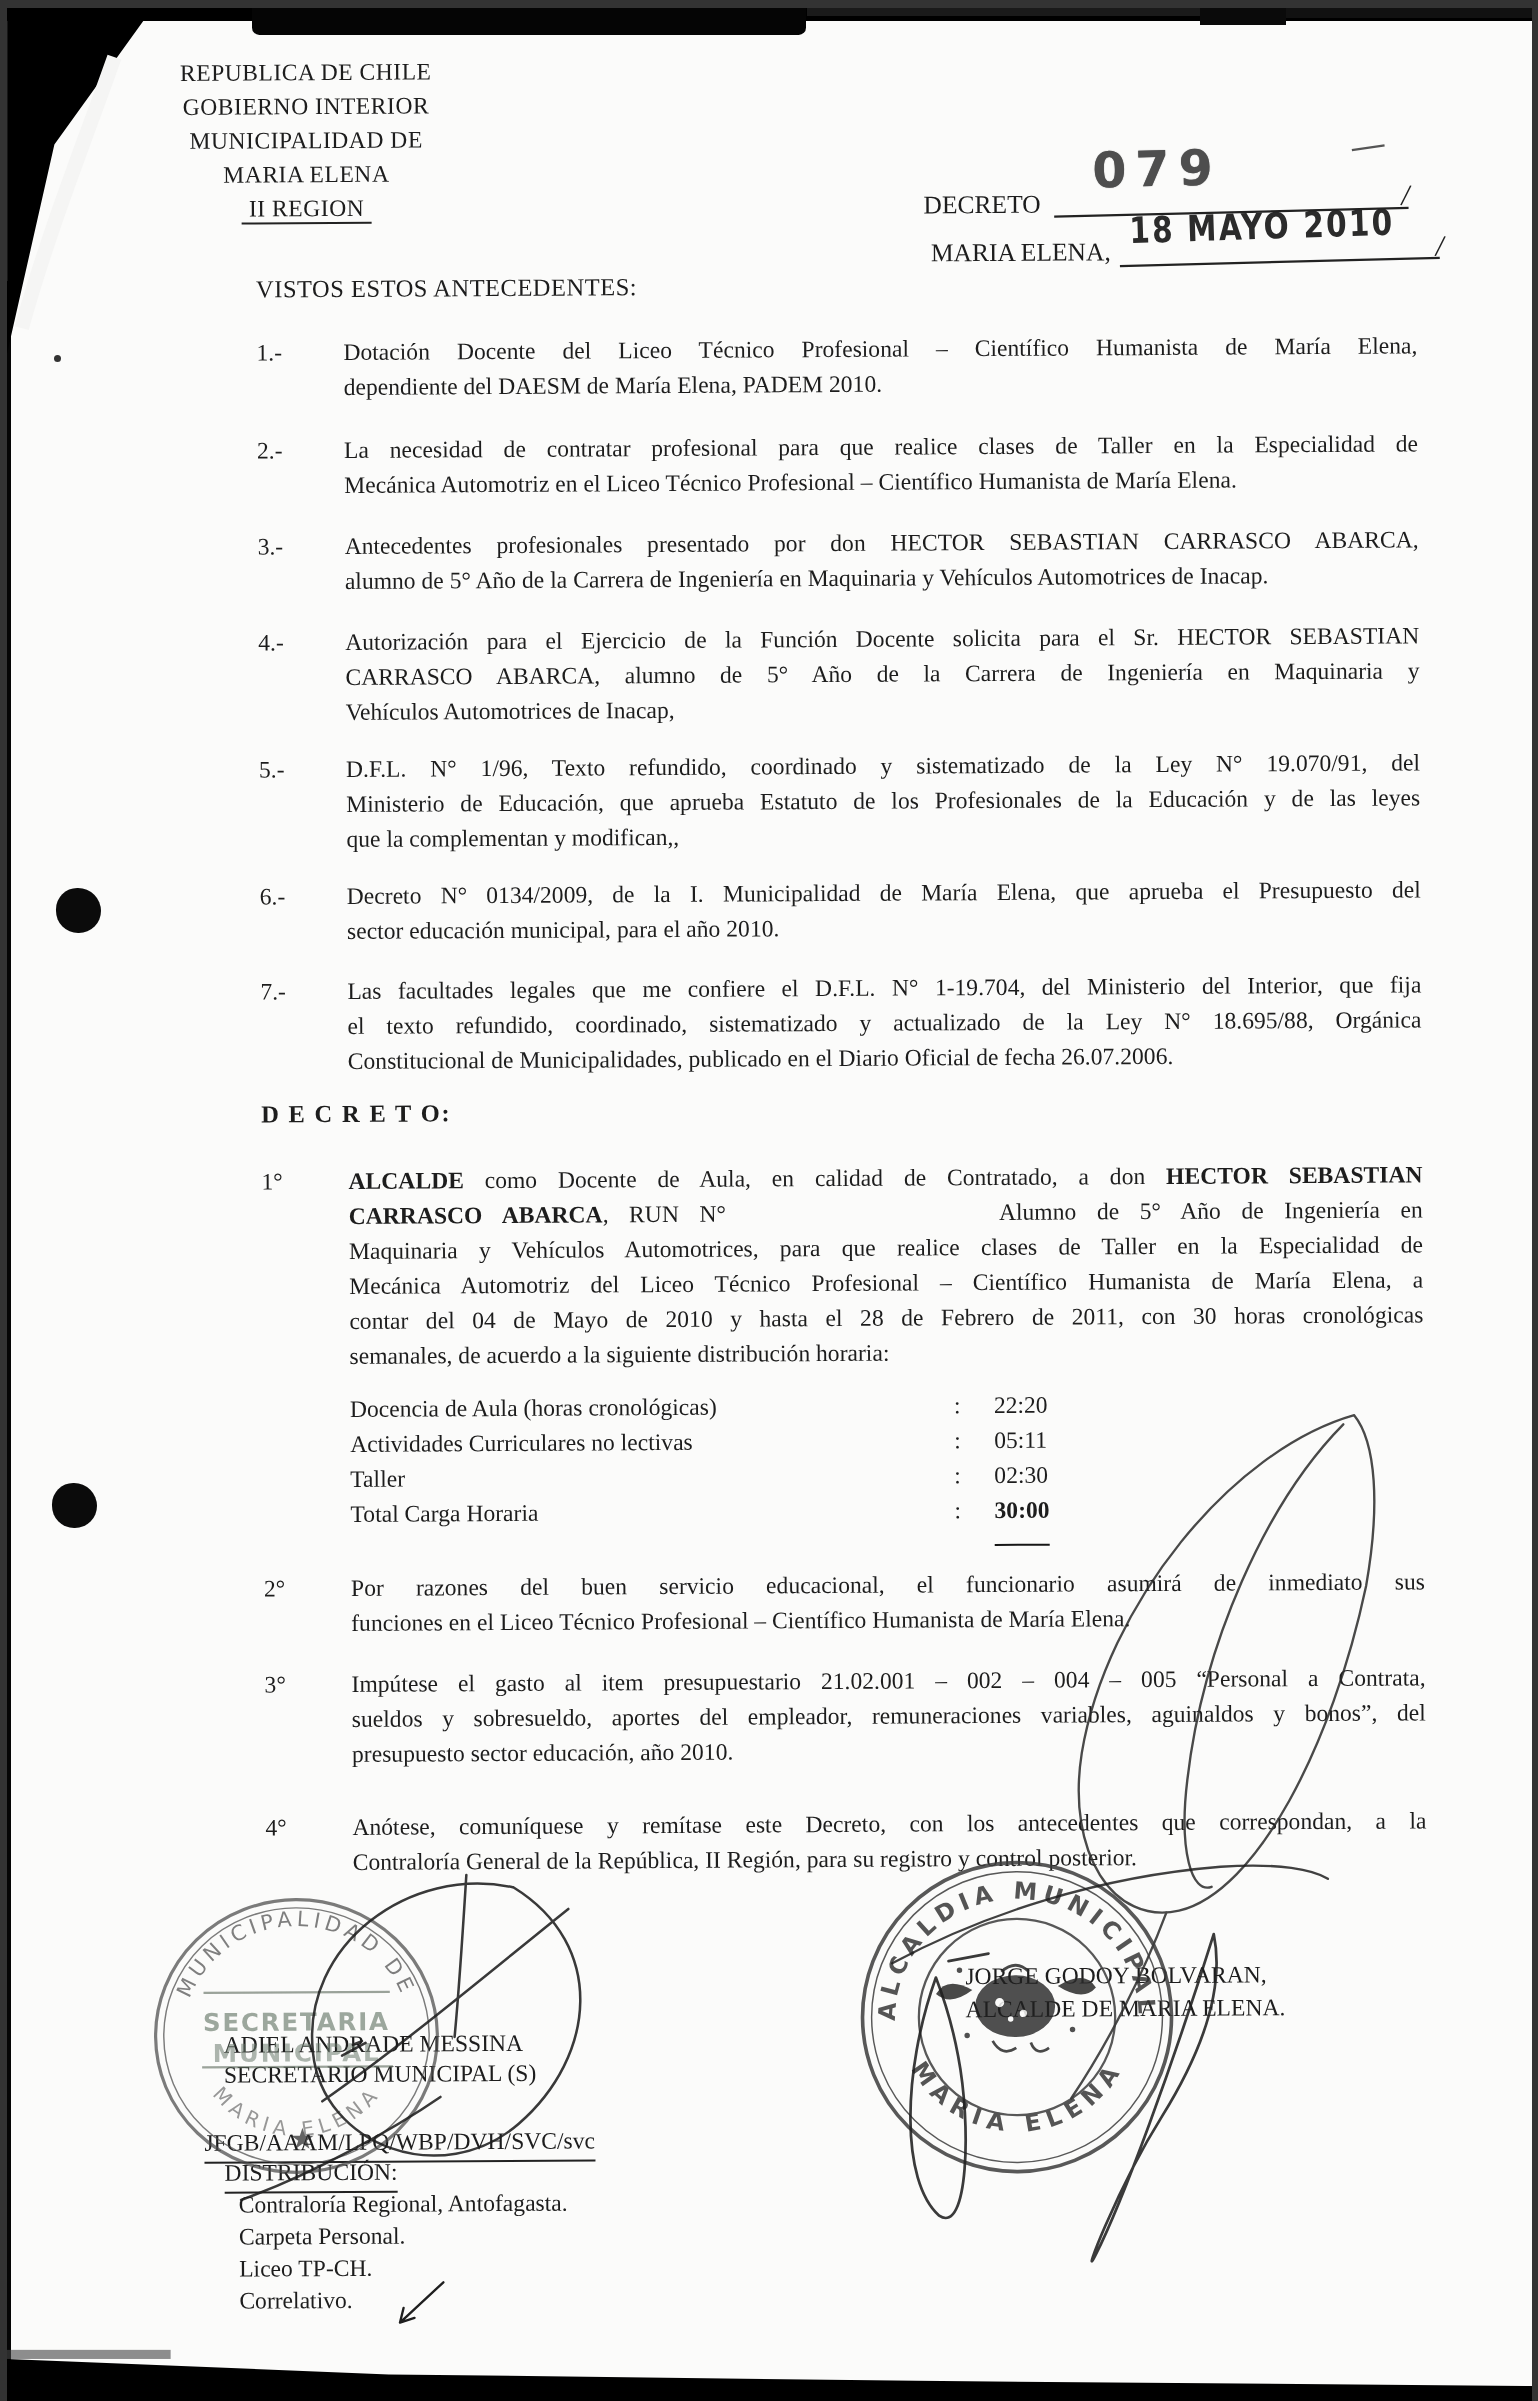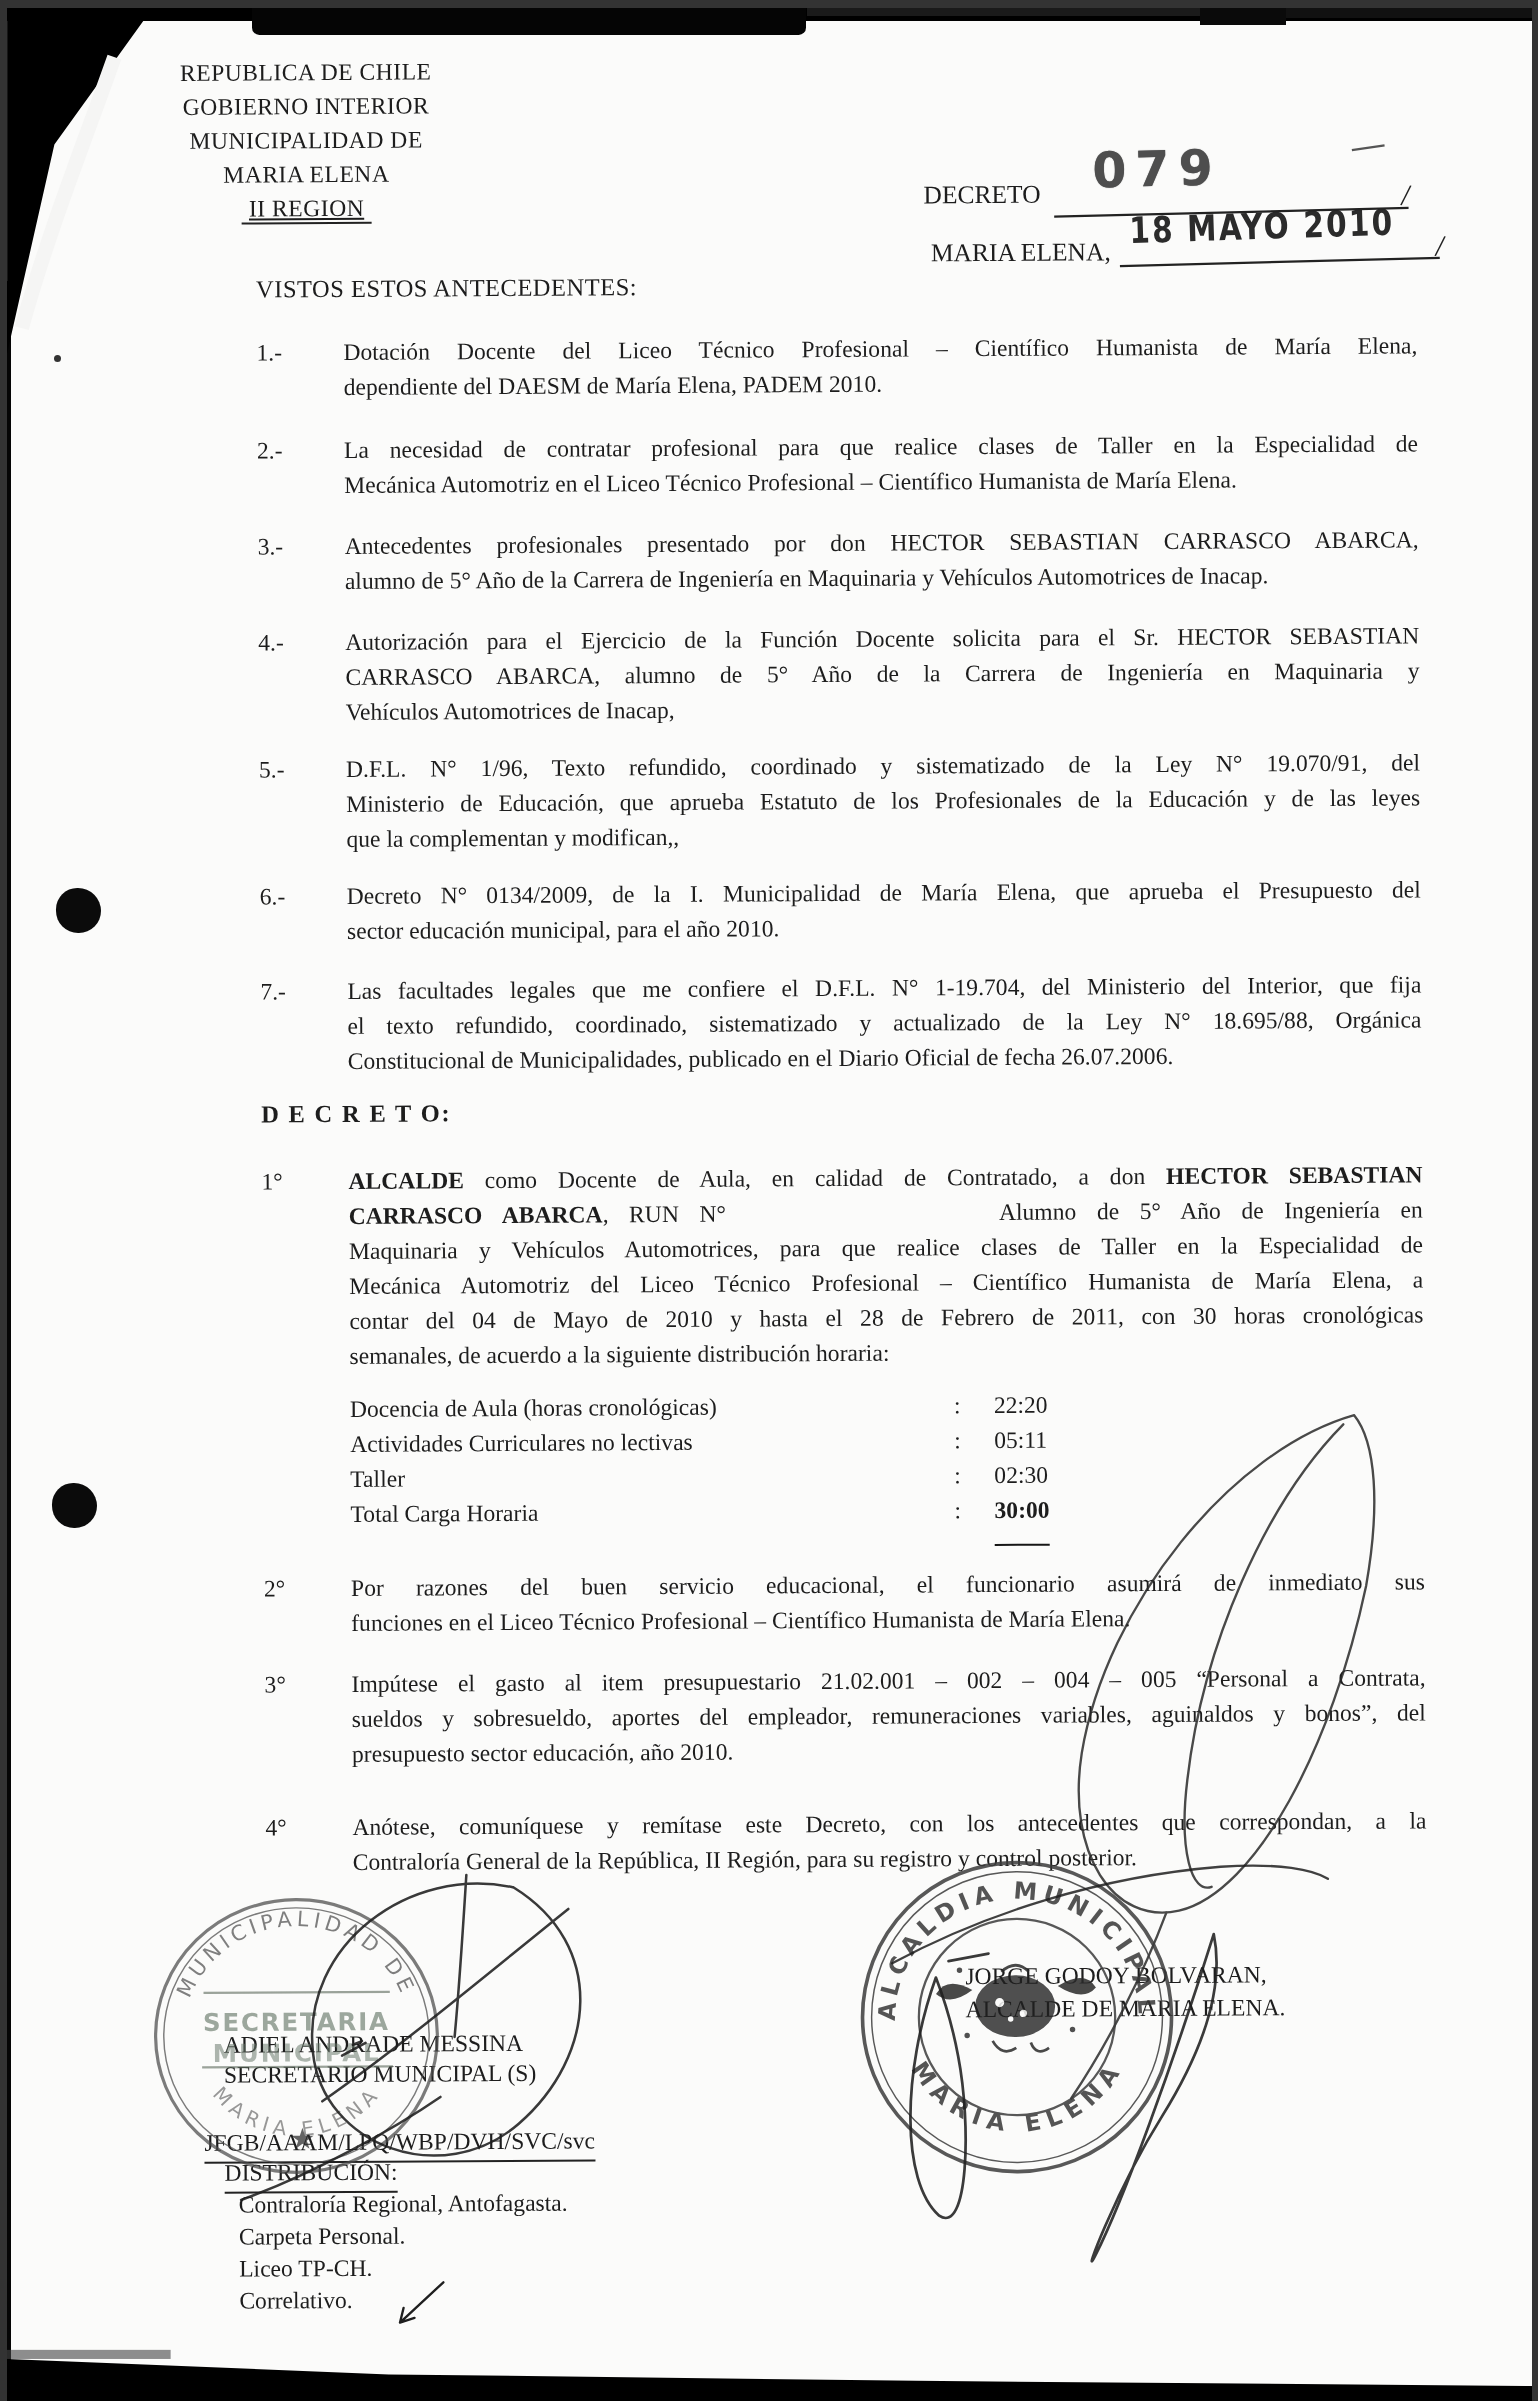--- a/index.html
+++ b/index.html
@@ -9,21 +9,21 @@
     font-family:"Liberation Serif", serif; color:#1d1d1d;
   }
   .content { position:absolute; left:0; top:0; width:1539px; height:2401px;
     transform:rotate(-0.35deg); transform-origin:818px 1091px; }
   .abs { position:absolute; }
   b { font-weight:bold; }
 
   
   .letterhead { left:136px; top:44px; width:338px; text-align:center;
     font-size:23.6px; line-height:34px; letter-spacing:0.5px; }
-  .letterhead .ul span { border-bottom:2.3px solid #222; padding:0 7.3px 0.9px;text-decoration:underline; }
+  .letterhead .ul span { border-bottom:2.3px solid #222; padding:0 7.3px 0.9px; }
 
   
   .fld-label { font-size:25.5px; line-height:35px; }
   .num-stamp { font-family:"DejaVu Sans", sans-serif; font-weight:700;
     font-size:49px; letter-spacing:9px; color:#4e4e4e;
     transform:rotate(-1deg); text-shadow:0 0 0.9px #6a6a6a; }
   .date-stamp { font-family:"DejaVu Sans", sans-serif; font-weight:700;
     font-size:36px; letter-spacing:2.7px; color:#2b2b2b; white-space:nowrap;
     transform:rotate(-1.5deg) scaleX(0.82); transform-origin:left top; }
   .slash { font-size:31px; color:#222; transform:rotate(8deg); }
@@ -66,21 +66,21 @@
   <div class="content">
 
     <div class="abs letterhead">
       <div>REPUBLICA DE CHILE</div>
       <div>GOBIERNO  INTERIOR</div>
       <div>MUNICIPALIDAD DE</div>
       <div>MARIA ELENA</div>
       <div class="ul"><span>II REGION</span></div>
     </div>
 
-    <span class="abs fld-label" style="left:922px;top:170px;">DECRETO</span>
+    <span class="abs fld-label" style="left:922px;top:180px;">DECRETO</span>
     <span class="abs num-stamp" style="left:1091px;top:135px;">079</span>
     <span class="abs slash" style="left:1400px;top:173px;">/</span>
 
     <span class="abs fld-label" style="left:929px;top:228px;">MARIA ELENA,</span>
     <span class="abs date-stamp" style="left:1127px;top:204px;">18 MAYO 2010</span>
     <span class="abs slash" style="left:1434px;top:224px;">/</span>
 
     <div class="abs title" style="left:254px;top:260px;">VISTOS ESTOS ANTECEDENTES:</div>
 
     <div class="item" style="top:324px;">

